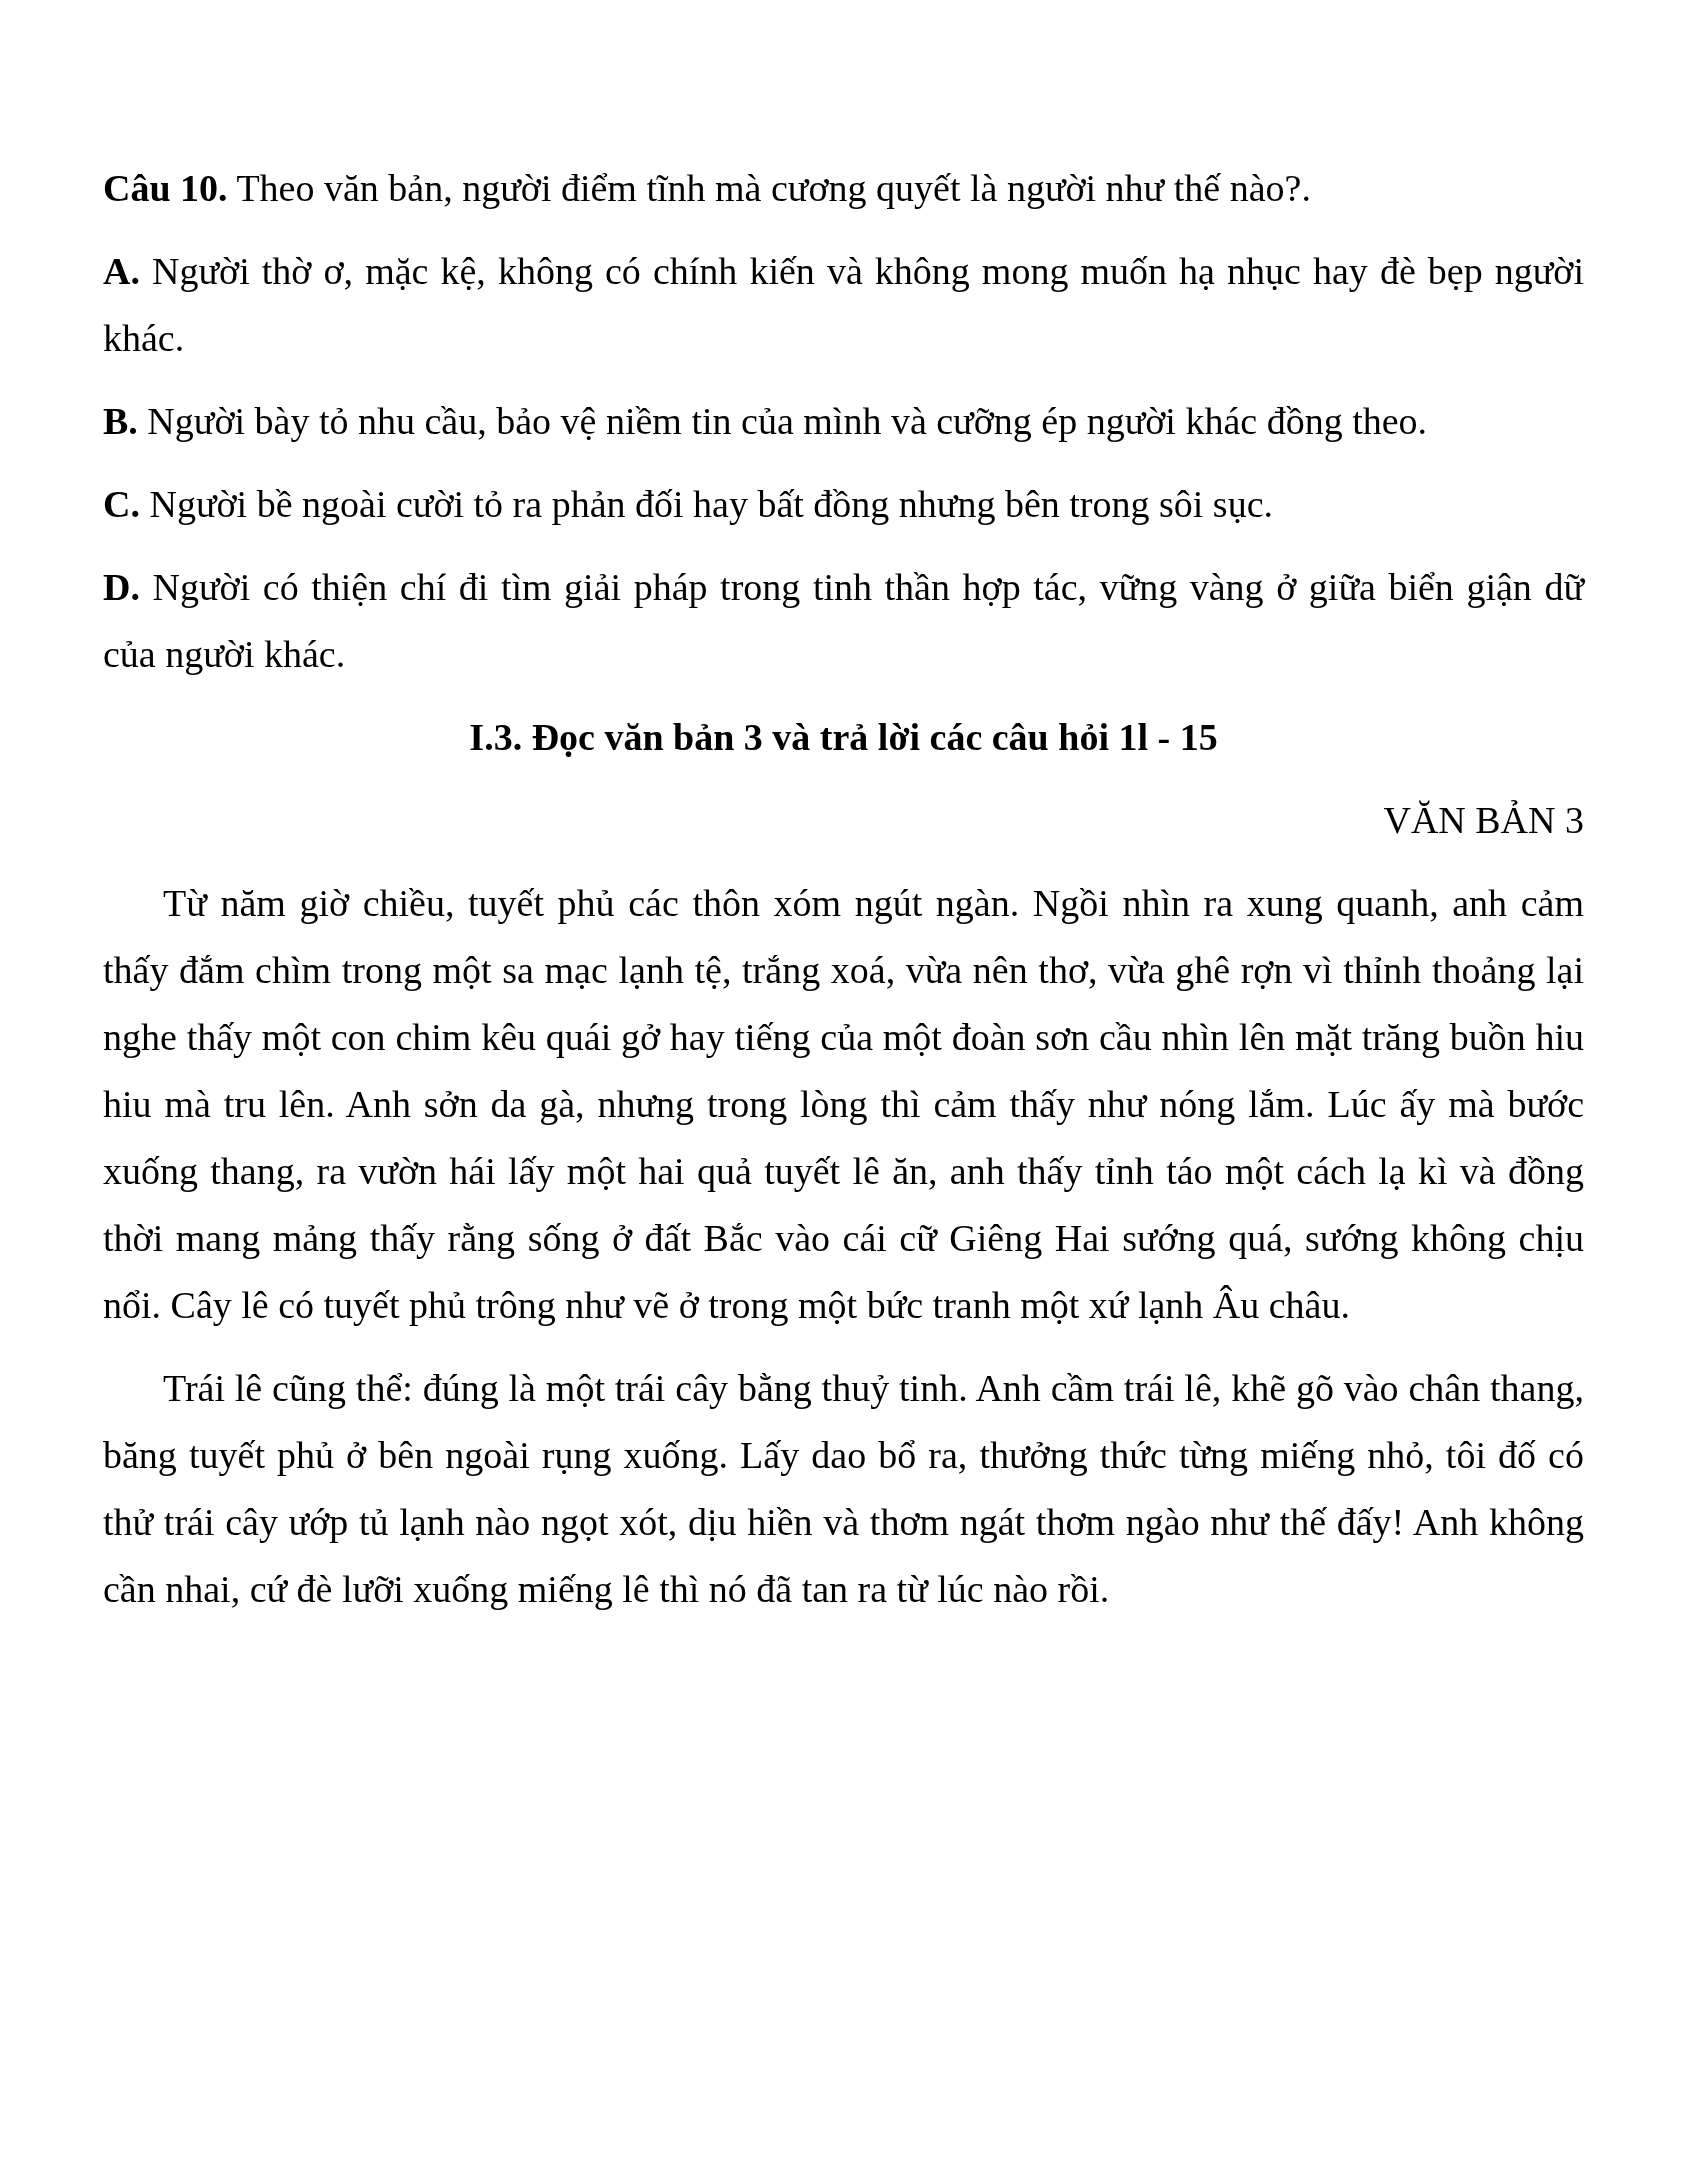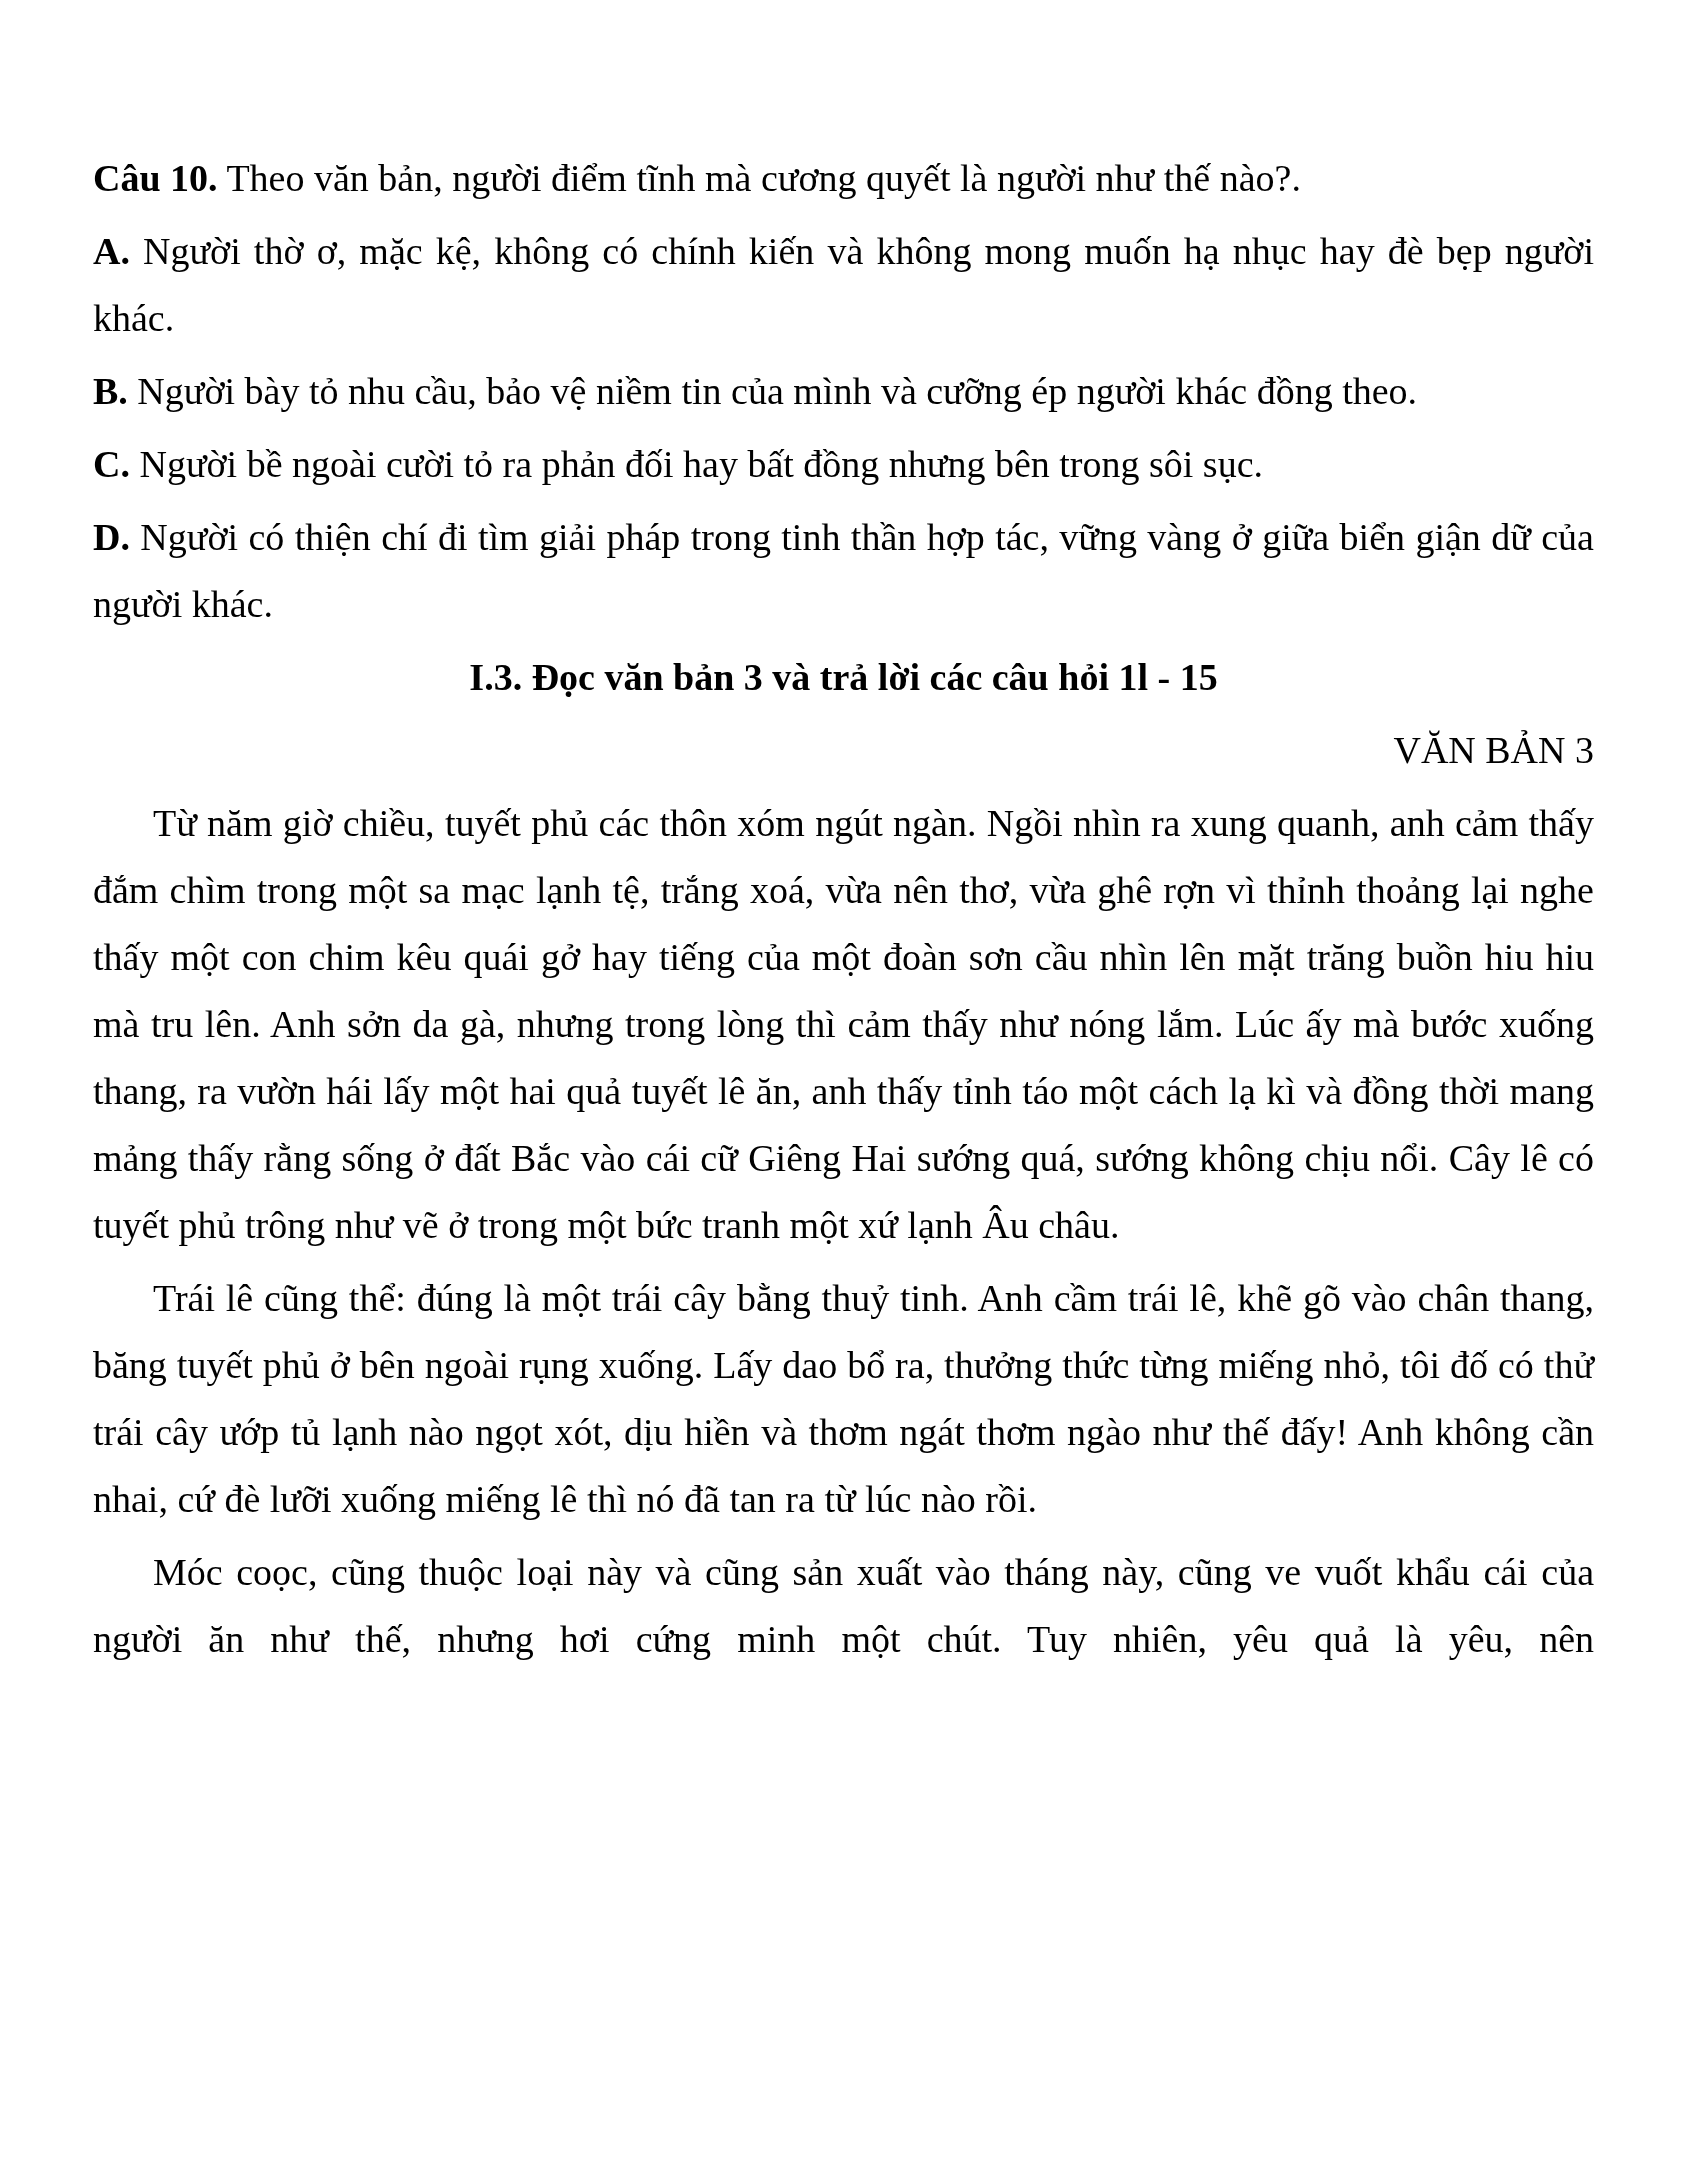--- a/index.html
+++ b/index.html
@@ -15,21 +15,21 @@
     overflow: hidden;
   }
   .page {
     box-sizing: border-box;
     width: 1687px;
     height: 2183px;
     padding: 139px 87px 0 87px;
     background: #ffffff;
   }
   .line {
-    margin: 6px;
+    margin: 16px;
     font-size: 38px;
     line-height: 67px;
     text-align: justify;
   }
   .bold { font-weight: bold; }
   .section-heading {
     font-weight: bold;
     text-align: center;
   }
   .doc-title {
@@ -59,16 +59,15 @@
 
   <p class="line section-heading">I.3. Đọc văn bản 3 và trả lời các câu hỏi 1l - 15</p>
 
   <p class="line doc-title">VĂN BẢN 3</p>
 
 
   <p class="line para">Từ năm giờ chiều, tuyết phủ các thôn xóm ngút ngàn. Ngồi nhìn ra xung quanh, anh cảm thấy đắm chìm trong một sa mạc lạnh tệ, trắng xoá, vừa nên thơ, vừa ghê rợn vì thỉnh thoảng lại nghe thấy một con chim kêu quái gở hay tiếng của một đoàn sơn cầu nhìn lên mặt trăng buồn hiu hiu mà tru lên. Anh sởn da gà, nhưng trong lòng thì cảm thấy như nóng lắm. Lúc ấy mà bước xuống thang, ra vườn hái lấy một hai quả tuyết lê ăn, anh thấy tỉnh táo một cách lạ kì và đồng thời mang mảng thấy rằng sống ở đất Bắc vào cái cữ Giêng Hai sướng quá, sướng không chịu nổi. Cây lê có tuyết phủ trông như vẽ ở trong một bức tranh một xứ lạnh Âu châu.</p>
 
   <p class="line para">Trái lê cũng thể: đúng là một trái cây bằng thuỷ tinh. Anh cầm trái lê, khẽ gõ vào chân thang, băng tuyết phủ ở bên ngoài rụng xuống. Lấy dao bổ ra, thưởng thức từng miếng nhỏ, tôi đố có thử trái cây ướp tủ lạnh nào ngọt xót, dịu hiền và thơm ngát thơm ngào như thế đấy! Anh không cần nhai, cứ đè lưỡi xuống miếng lê thì nó đã tan ra từ lúc nào rồi.</p>
 
-  <p class="line para justify-last">Móc coọc, cũng thuộc loại này và cũng sản xuất vào tháng này, cũng ve vuốt khẩu cái của người ăn như thế, nhưng hơi cứng minh một chút. Tuy nhiên, yêu quả là yêu, nên</p>
 
 </div>
 
 
 </body></html>

